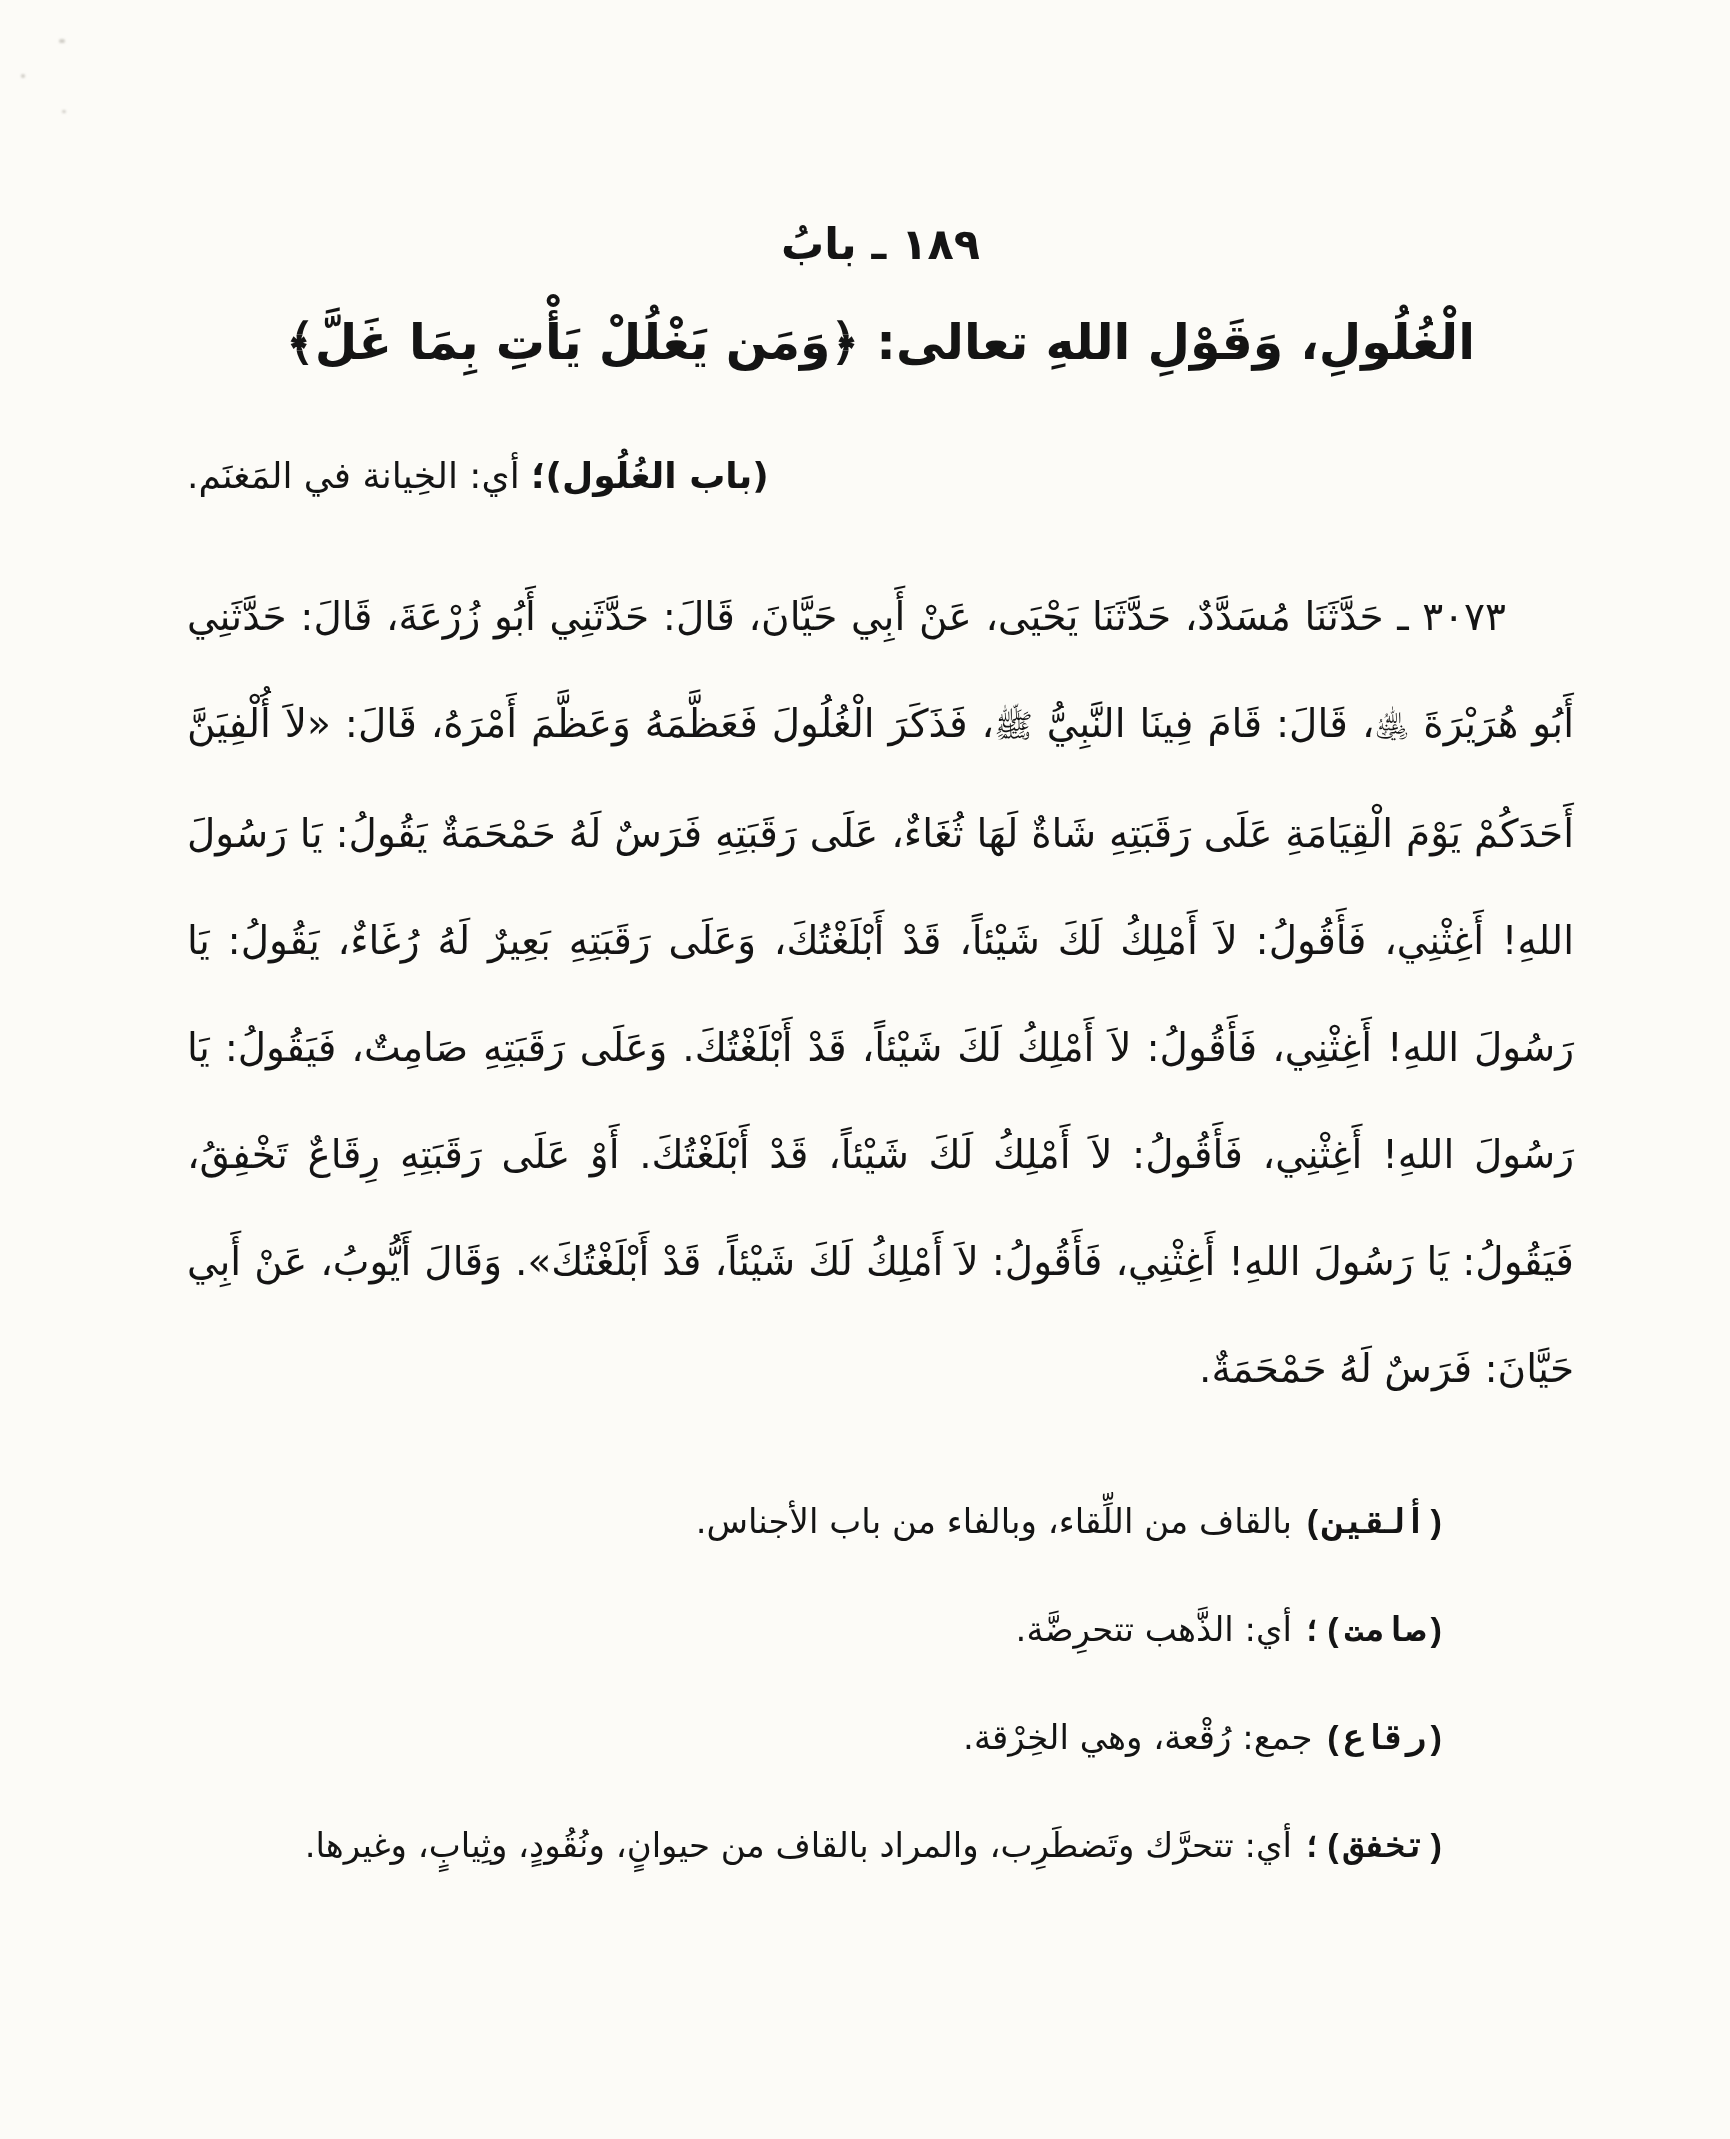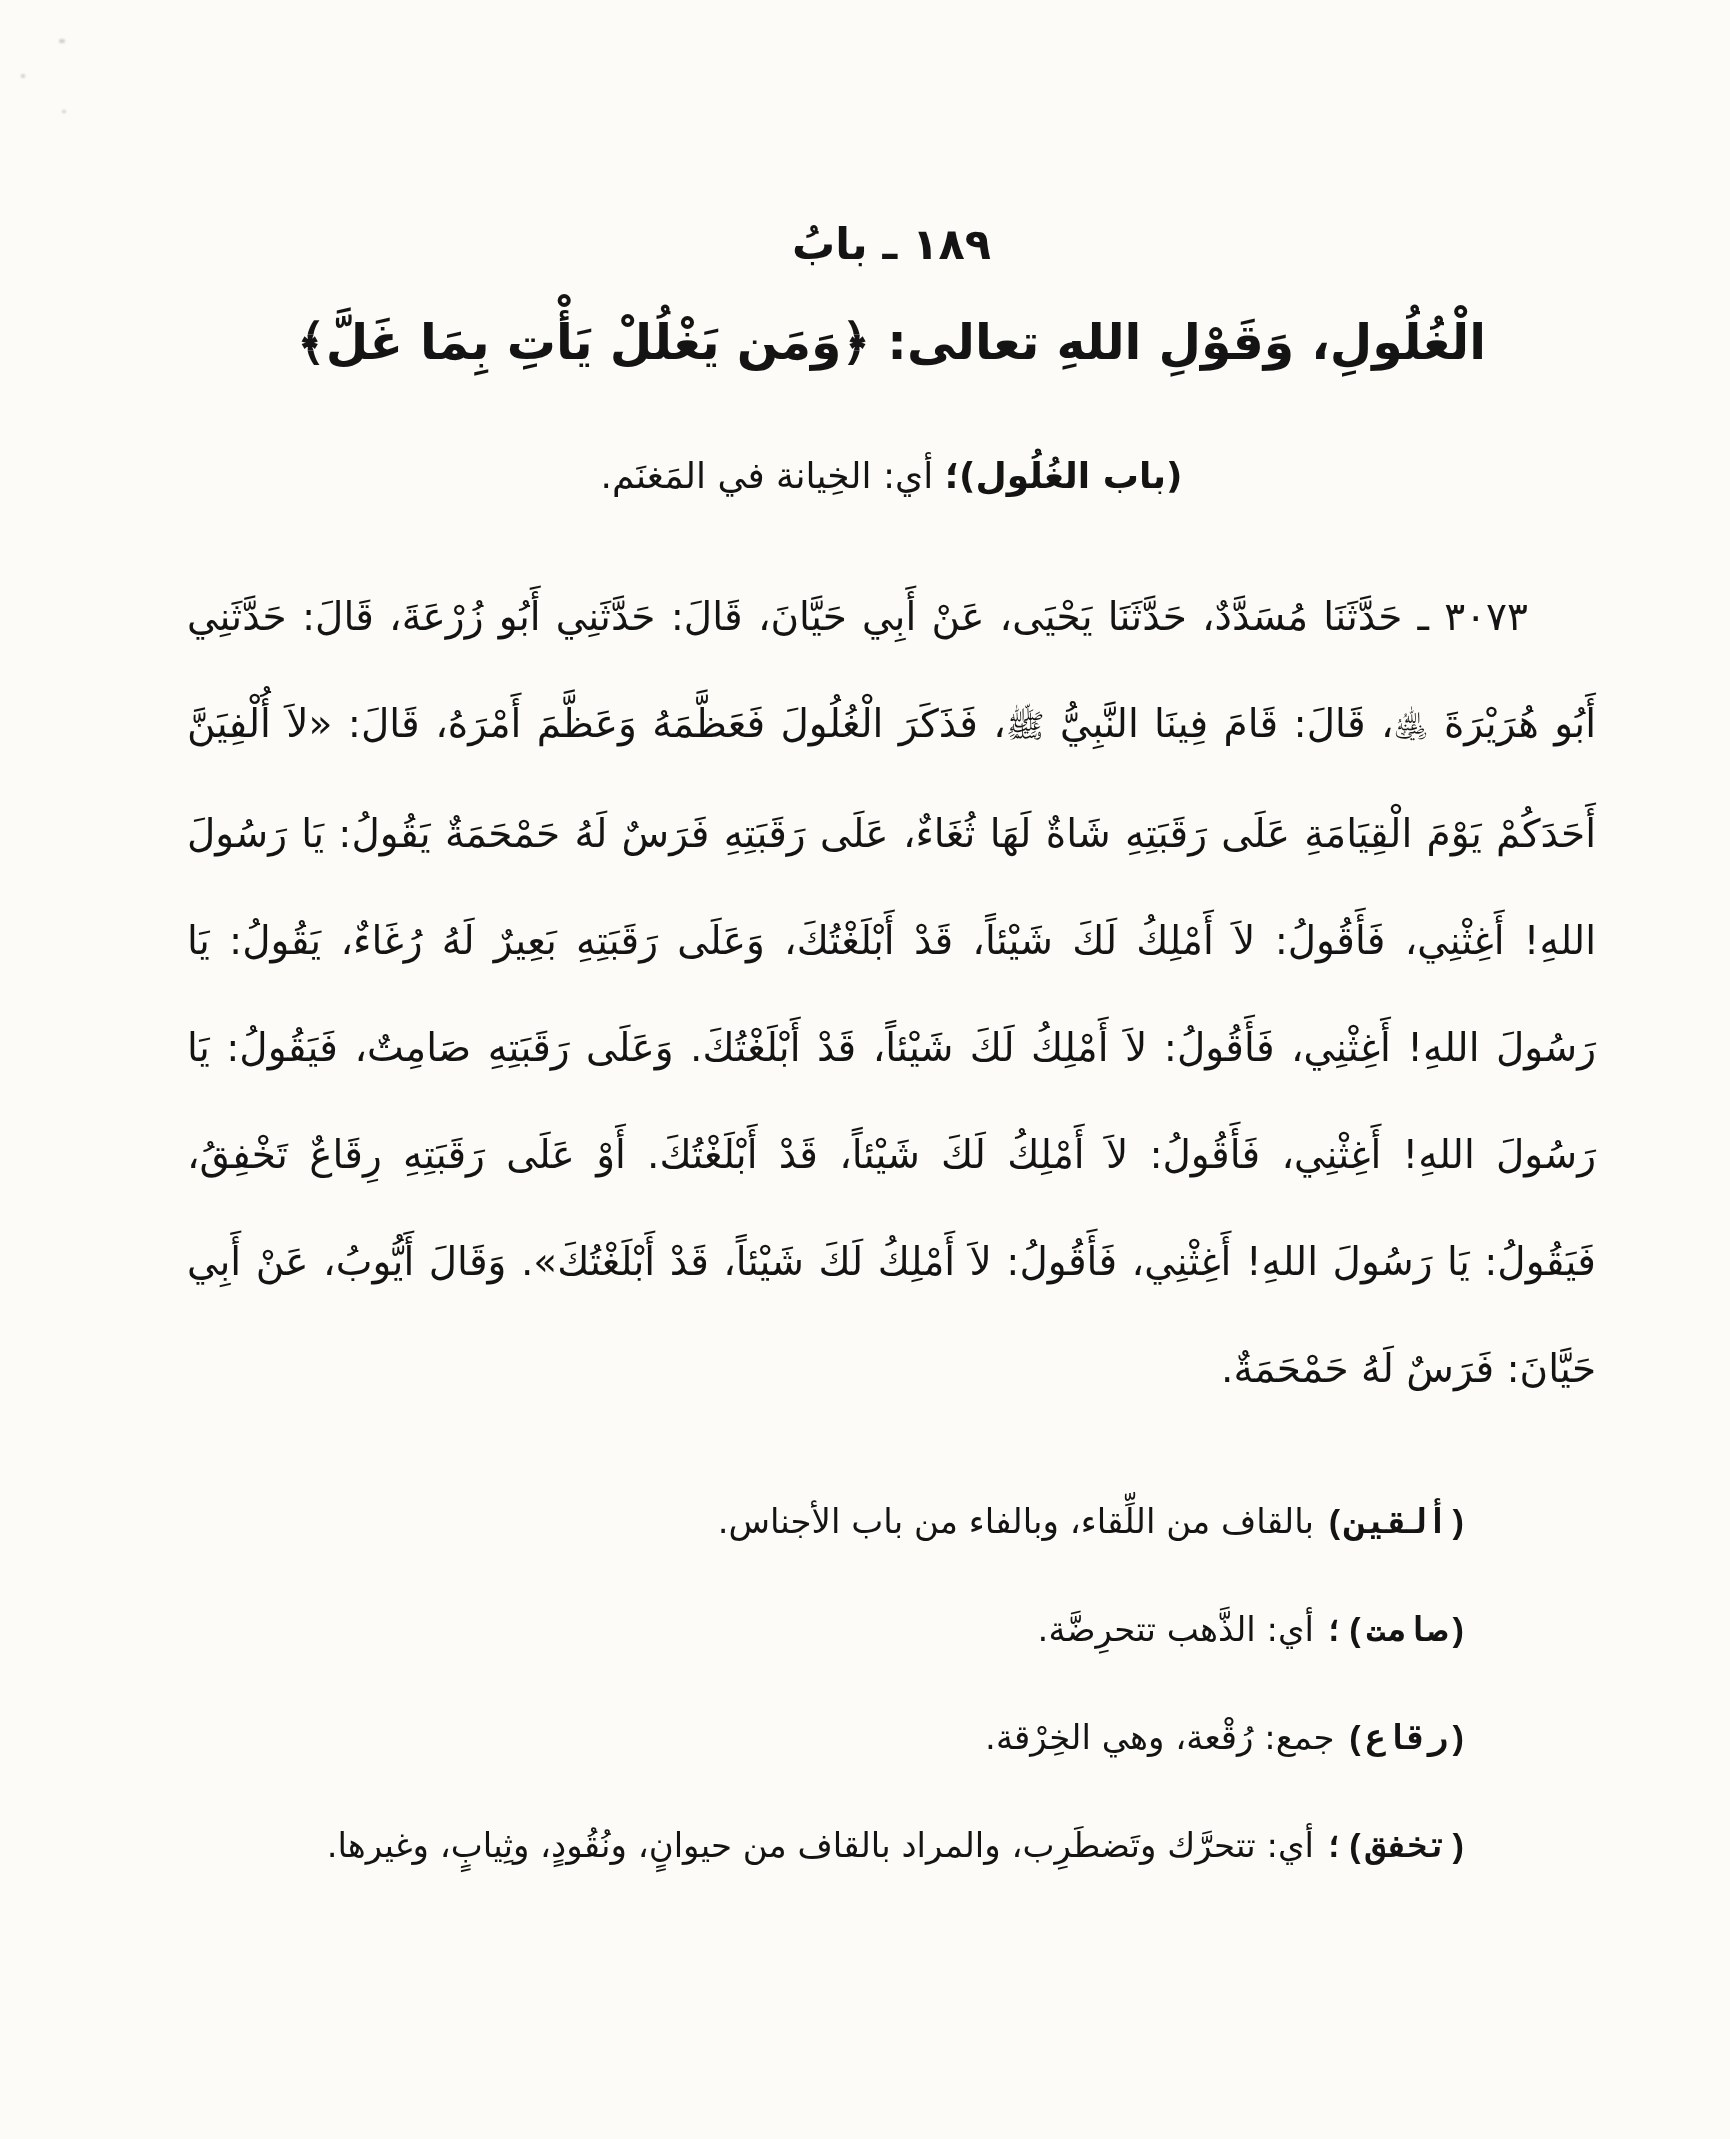--- a/index.html
+++ b/index.html
@@ -13,40 +13,40 @@
     height: 2545px;
     background: #fcfbf7;
     font-family: "DejaVu Sans", sans-serif;
     color: #141414;
     direction: rtl;
     overflow: hidden;
   }
   .content {
     position: absolute;
     top: 218px;
-    right: 134px;
+    right: 156px;
     left: 188px;
   }
   .chapter-heading {
     font-size: 43px;
     font-weight: bold;
     text-align: center;
     margin: 0 0 39px 0;
     line-height: 1.25;
   }
   .chapter-title {
     font-size: 49px;
     font-weight: bold;
     text-align: center;
     margin: 0 0 75px 0;
     line-height: 1.3;
   }
   .gloss {
     font-size: 36px;
-    text-align: center;
+    text-align: left;
     margin: 0 0 60px 0;
     line-height: 1.5;
   }
   .gloss .b { font-weight: bold; }
   .hadith {
     font-size: 39px;
     font-weight: normal;
     line-height: 107px;
     text-align: justify;
     text-indent: 68px;

